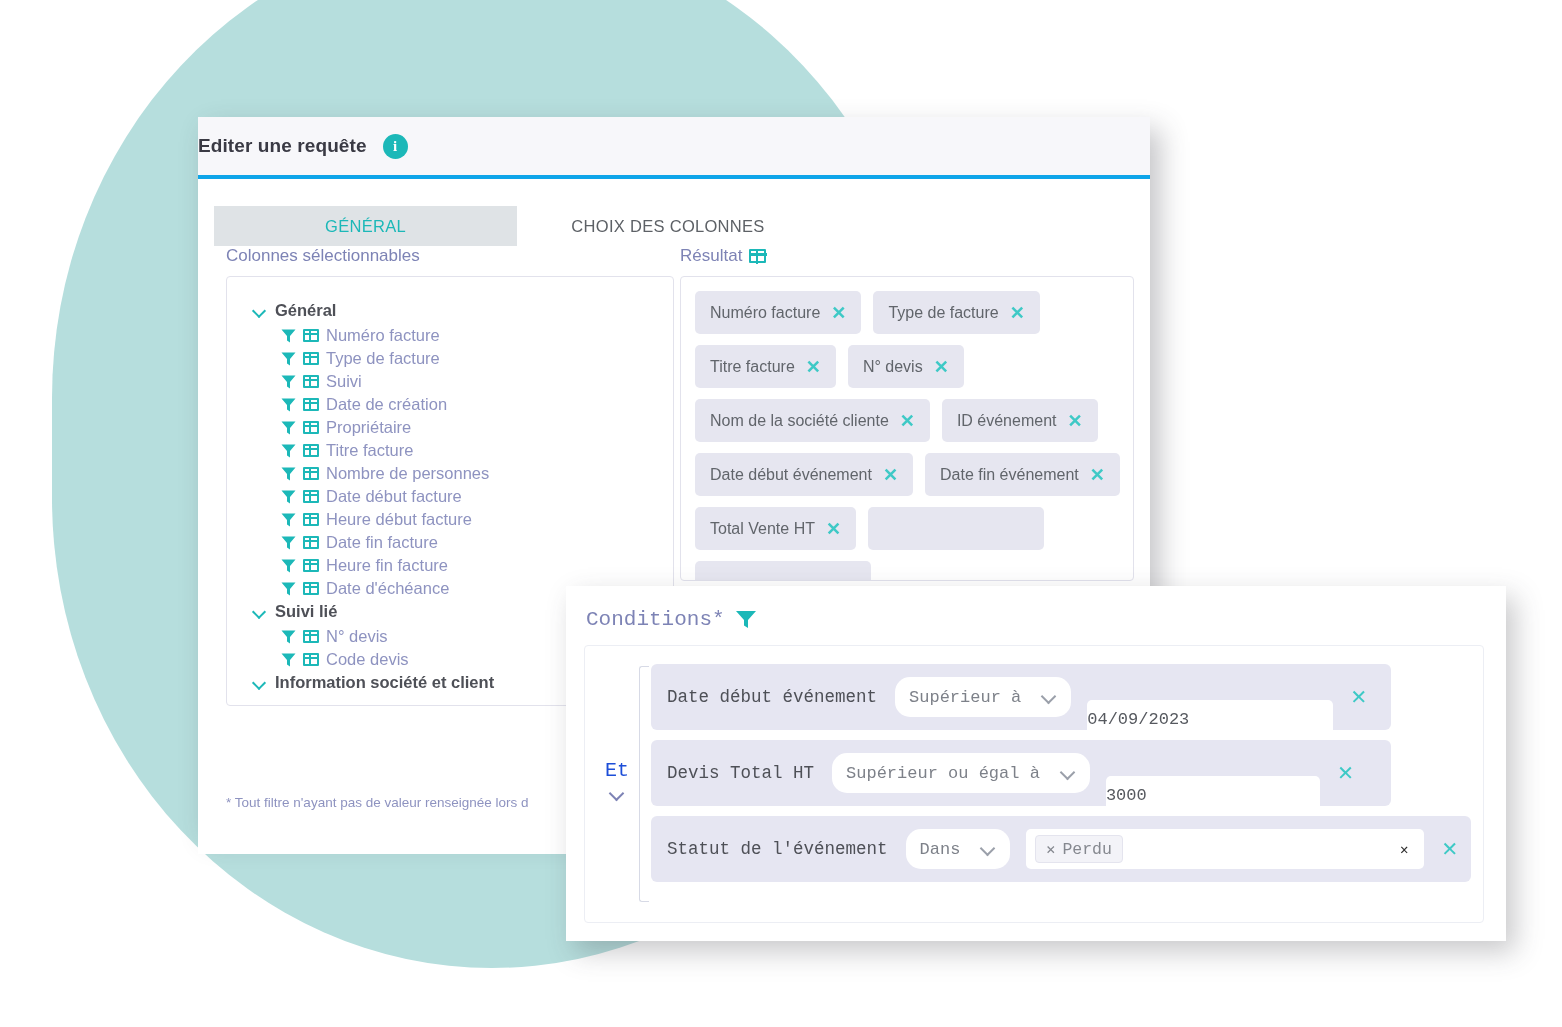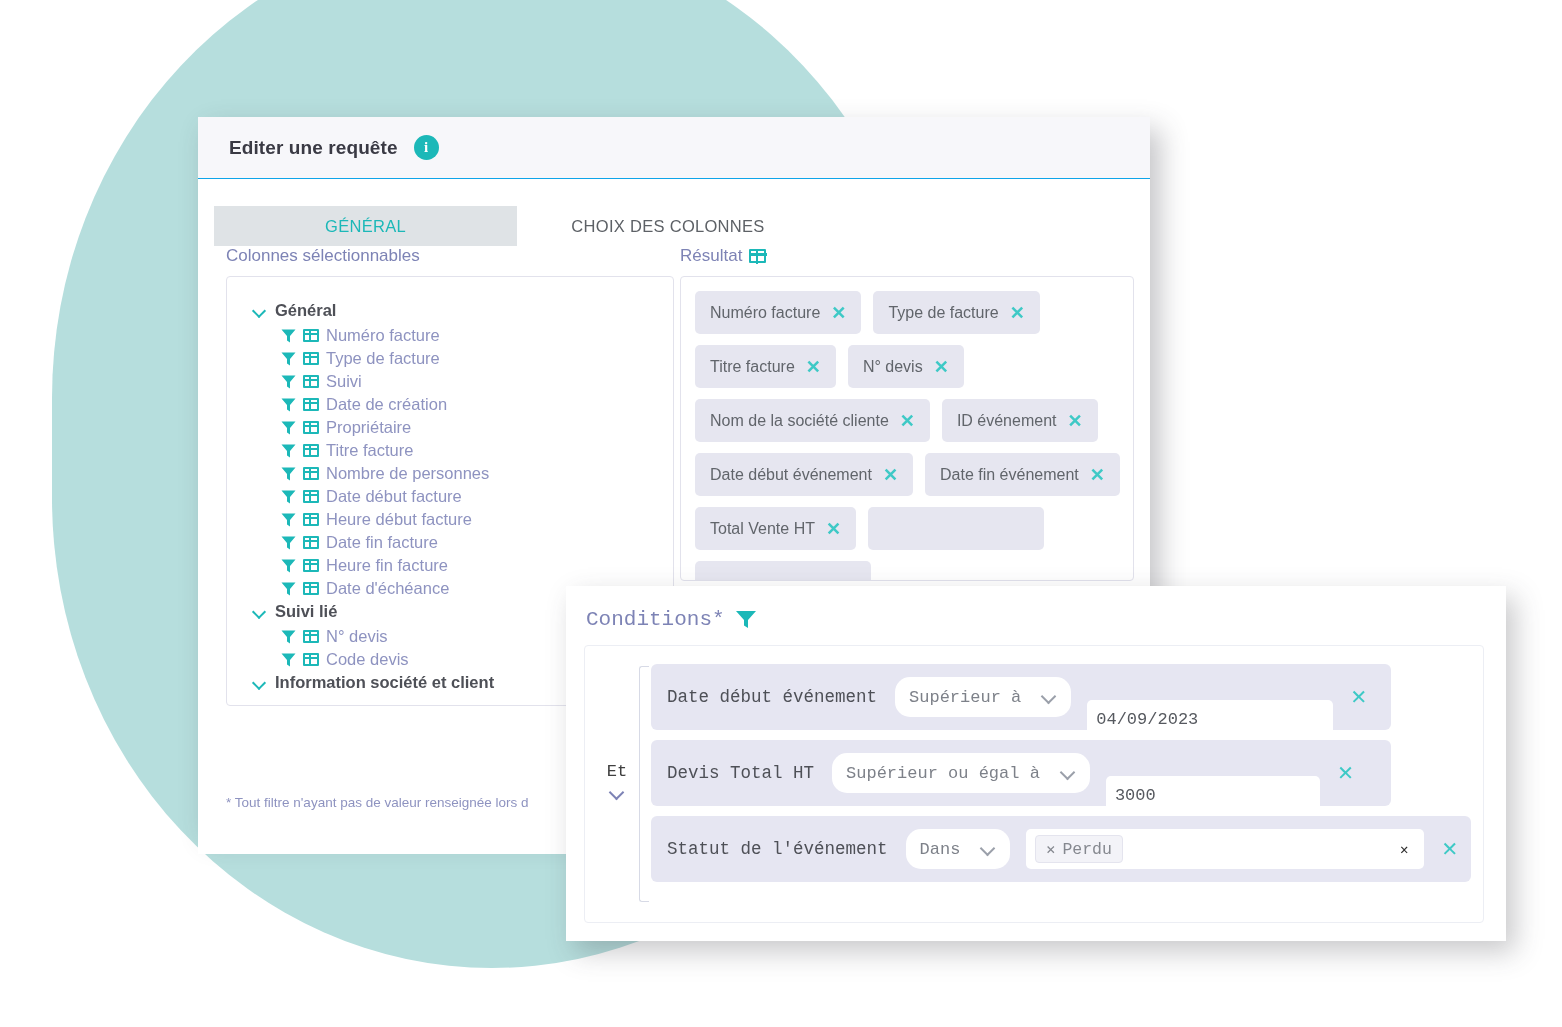--- a/index.html
+++ b/index.html
@@ -41,22 +41,21 @@
     background: #ffffff;
     z-index: 2;
     box-shadow: 10px 12px 26px rgba(60,60,70,0.30);
   }
 
   .dialog-header {
     height: 62px;
     background: #f7f7fa;
     display: flex;
     align-items: center;
-    padding-left: 31px;
-    border-bottom: 1px solid #0ea5e9;
+    border-bottom: 4px solid #0ea5e9;
   }
   .dialog-title {
     font-size: 19px;
     font-weight: bold;
     color: #3a3a44;
     letter-spacing: .1px;
   }
   .info-icon {
     width: 25px; height: 25px;
     border-radius: 50%;
@@ -291,22 +290,22 @@
   }
   .et-col {
     width: 62px;
     display: flex;
     flex-direction: column;
     align-items: center;
     justify-content: center;
     padding-bottom: 26px;
   }
   .et-label {
-    font-size: 17px;
-    color: #404040;
+    font-size: 20px;
+    color: #1d4ed8;
     line-height: 1;
   }
   .et-chev {
     width: 18px; height: 11px;
     margin-top: 7px;
     position: relative;
   }
   .et-chev::before {
     content: "";
     position: absolute;
@@ -368,21 +367,21 @@
     border-right: 2px solid #9ba0aa;
     border-bottom: 2px solid #9ba0aa;
     transform: rotate(45deg);
   }
   .cond-value {
     background: #ffffff;
     border-radius: 5px;
     height: 40px;
     display: flex;
     align-items: center;
-    padding: 0 9px;
+    padding: 0 0;
     margin-left: 16px;
     font-size: 17px;
     color: #56595f;
     margin-top: 45px;
   }
   .cond-remove {
     color: #3ec9c6;
     font-size: 25px;
     font-weight: bold;
     margin-left: 18px;

